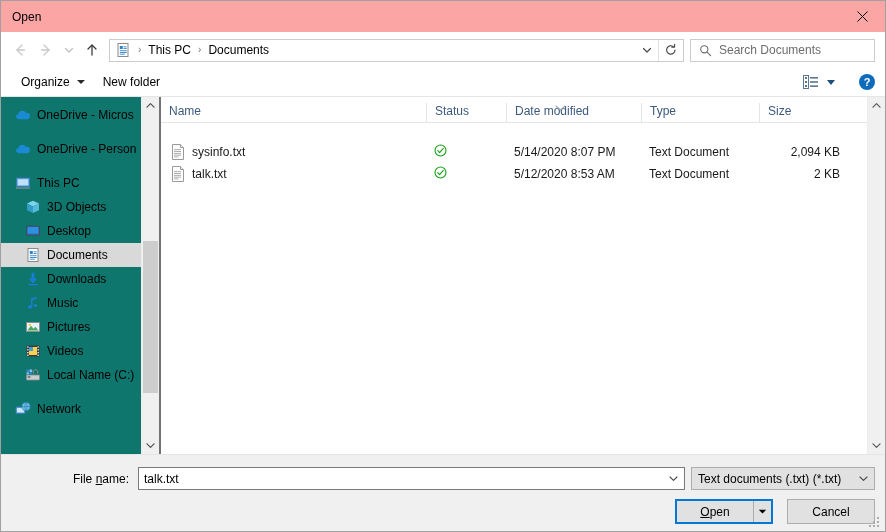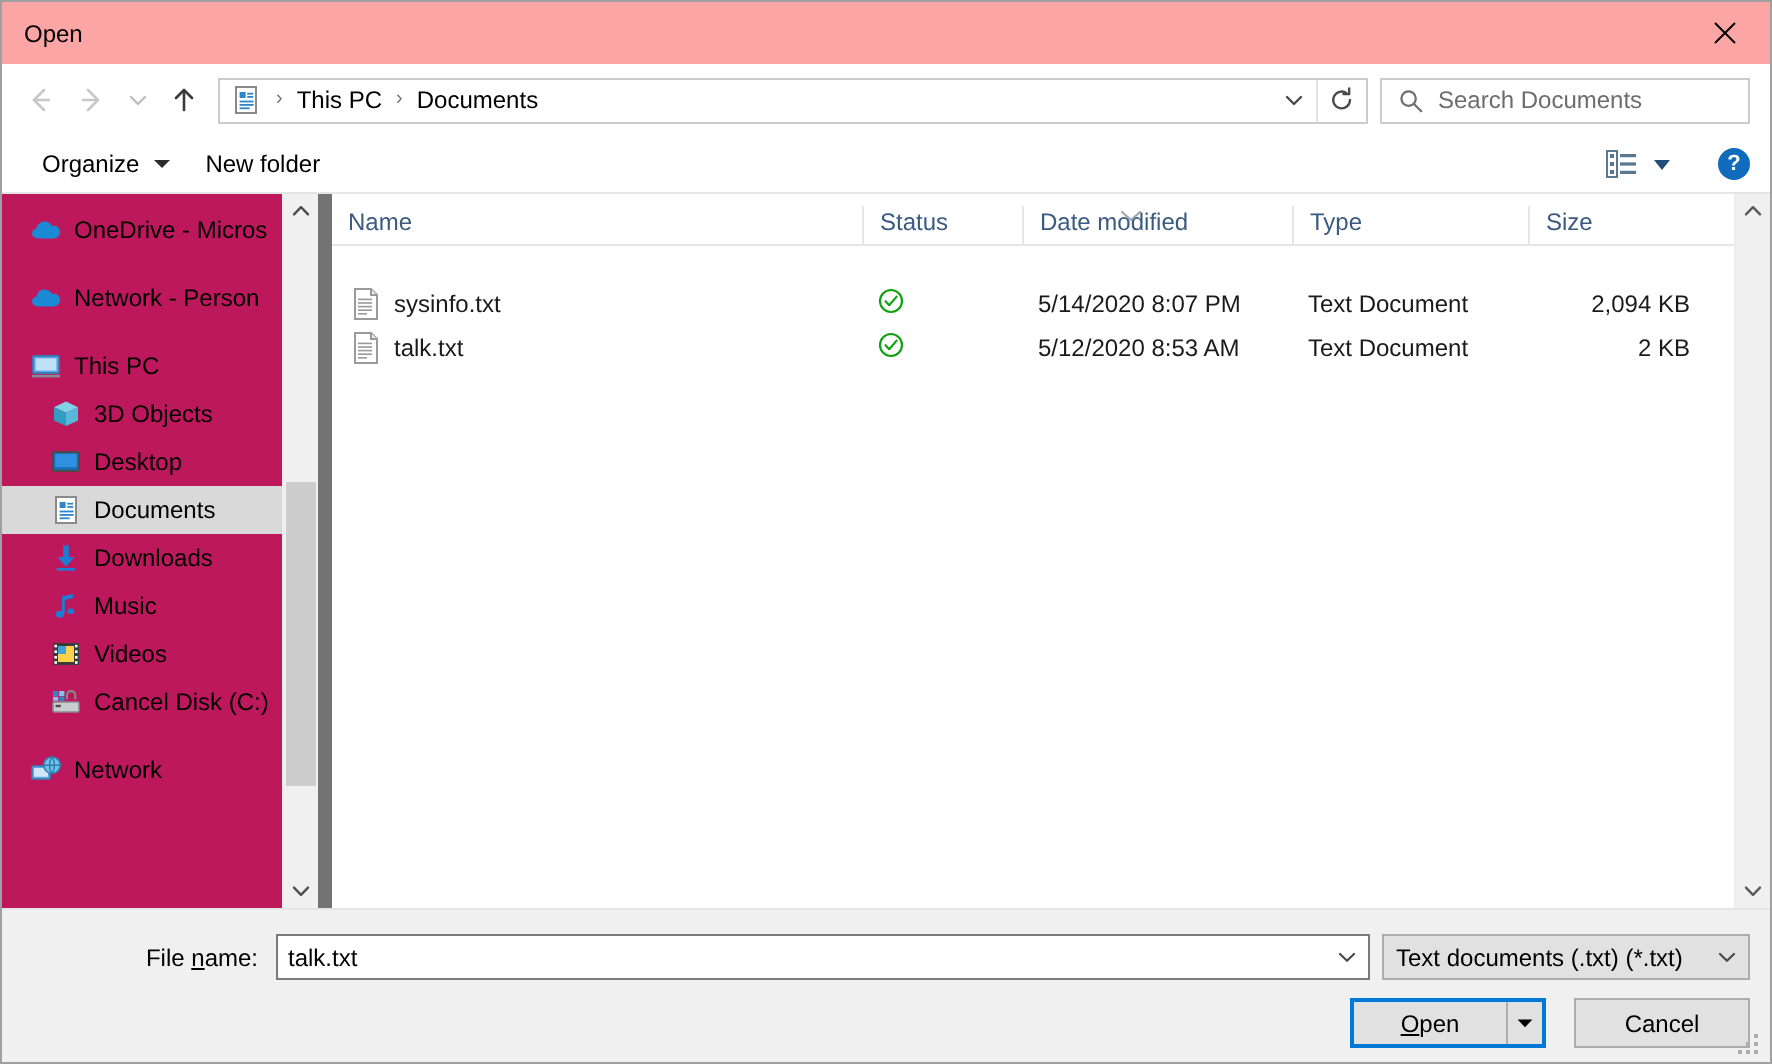--- a/index.html
+++ b/index.html
@@ -196,22 +196,22 @@
     flex: 1;
     display: flex;
     min-height: 0;
     border-bottom: 1px solid #e5e5e5;
   }
 
   .sidebar-wrap {
     width: 158px;
     min-width: 158px;
     display: flex;
-    background: #be185d;
-    border-right: 7px solid #737373;
+    background: #0f766e;
+    border-right: 2px solid #737373;
     position: relative;
   }
   .sidebar {
     flex: 1;
     overflow: hidden;
     padding-top: 6px;
     position: relative;
   }
   .nav-item {
     height: 24px;
@@ -592,21 +592,21 @@
         </div>
 
         <div class="nav-gap"></div>
 
         <div class="nav-item lvl0">
           <span class="ni-icon">
             <svg width="16" height="16" viewBox="0 0 16 16">
               <path d="M4.2,12.2 C2.4,12.2 1,11 1,9.6 C1,8.4 2,7.4 3.3,7.2 C3.5,5.3 5.2,3.8 7.3,3.8 C8.9,3.8 10.3,4.7 10.9,6 C11.2,5.9 11.5,5.85 11.9,5.85 C13.6,5.85 15,7.1 15,8.9 C15,10.7 13.6,12.2 11.9,12.2 Z" fill="#1a8ad4"></path>
             </svg>
           </span>
-          <span>Network - Person</span>
+          <span>OneDrive - Person</span>
         </div>
 
         <div class="nav-gap"></div>
 
         <div class="nav-item lvl0">
           <span class="ni-icon">
             <svg width="16" height="16" viewBox="0 0 16 16">
               <rect x="1.5" y="3" width="13" height="8.5" rx="0.5" fill="#5ba9e6" stroke="#3a7cb5" stroke-width="0.9"></rect>
               <rect x="2.8" y="4.2" width="10.4" height="6.1" fill="#bfe0f7"></rect>
               <rect x="1" y="12.4" width="14" height="1.3" fill="#7f8e99"></rect>
@@ -665,20 +665,30 @@
           <span class="ni-icon">
             <svg width="16" height="16" viewBox="0 0 16 16">
               <path d="M6,12 L6,3.2 L11.5,2 L11.5,4 L7.4,5 L7.4,11.3 Z" fill="#1a7fd4"></path>
               <ellipse cx="5" cy="12.1" rx="2.1" ry="1.7" fill="#1a7fd4"></ellipse>
               <ellipse cx="10.4" cy="10.6" rx="1.7" ry="1.4" fill="#1a7fd4"></ellipse>
             </svg>
           </span>
           <span>Music</span>
         </div>
 
+        <div class="nav-item lvl1">
+          <span class="ni-icon">
+            <svg width="16" height="16" viewBox="0 0 16 16">
+              <rect x="1.5" y="3.5" width="13" height="9" fill="#e8f2fa" stroke="#8a8a8a" stroke-width="0.9"></rect>
+              <path d="M2.4,11.6 L6,6.8 L8.6,9.8 L10.4,7.8 L13.6,11.6 Z" fill="#4aa65c"></path>
+              <circle cx="5" cy="6" r="1.1" fill="#f0c419"></circle>
+            </svg>
+          </span>
+          <span>Pictures</span>
+        </div>
 
         <div class="nav-item lvl1">
           <span class="ni-icon">
             <svg width="16" height="16" viewBox="0 0 16 16">
               <rect x="1.5" y="2.5" width="13" height="11" fill="#3b3b3b"></rect>
               <rect x="4" y="4" width="8" height="8" fill="#ffd24d"></rect>
               <rect x="4" y="4" width="4" height="4" fill="#3fa2d6"></rect>
               <rect x="2.2" y="3.4" width="1.3" height="1.3" fill="#ffffff"></rect>
               <rect x="2.2" y="6.2" width="1.3" height="1.3" fill="#ffffff"></rect>
               <rect x="2.2" y="9" width="1.3" height="1.3" fill="#ffffff"></rect>
@@ -697,21 +707,21 @@
             <svg width="16" height="16" viewBox="0 0 16 16">
               <rect x="1.5" y="8" width="13" height="5" rx="0.6" fill="#c8cdd2" stroke="#8a8a8a" stroke-width="0.8"></rect>
               <rect x="2.8" y="9.4" width="2.6" height="1.2" fill="#4a4a4a"></rect>
               <rect x="1.5" y="2.5" width="2.6" height="2.6" fill="#2e86c9"></rect>
               <rect x="4.6" y="2.5" width="2.6" height="2.6" fill="#7fc4f0"></rect>
               <rect x="1.5" y="5.4" width="2.6" height="2" fill="#7fc4f0"></rect>
               <rect x="4.6" y="5.4" width="2.6" height="2" fill="#2e86c9"></rect>
               <path d="M8.5,6.6 L8.5,4.2 A2.1,2.1 0 0 1 12.6,4.2 L12.6,6.6" fill="none" stroke="#8a8a8a" stroke-width="1"></path>
             </svg>
           </span>
-          <span>Cancel Disk (C:)</span>
+          <span>Local Name (C:)</span>
         </div>
 
         <div class="nav-gap"></div>
 
         <div class="nav-item lvl0">
           <span class="ni-icon">
             <svg width="16" height="16" viewBox="0 0 16 16">
               <rect x="1" y="6" width="9" height="6.5" rx="0.5" fill="#5ba9e6" stroke="#3a7cb5" stroke-width="0.8"></rect>
               <rect x="2" y="7" width="7" height="4.4" fill="#cfe8f9"></rect>
               <circle cx="11" cy="5.6" r="4.1" fill="#6fc3e8" stroke="#2f7fb5" stroke-width="0.8"></circle>

